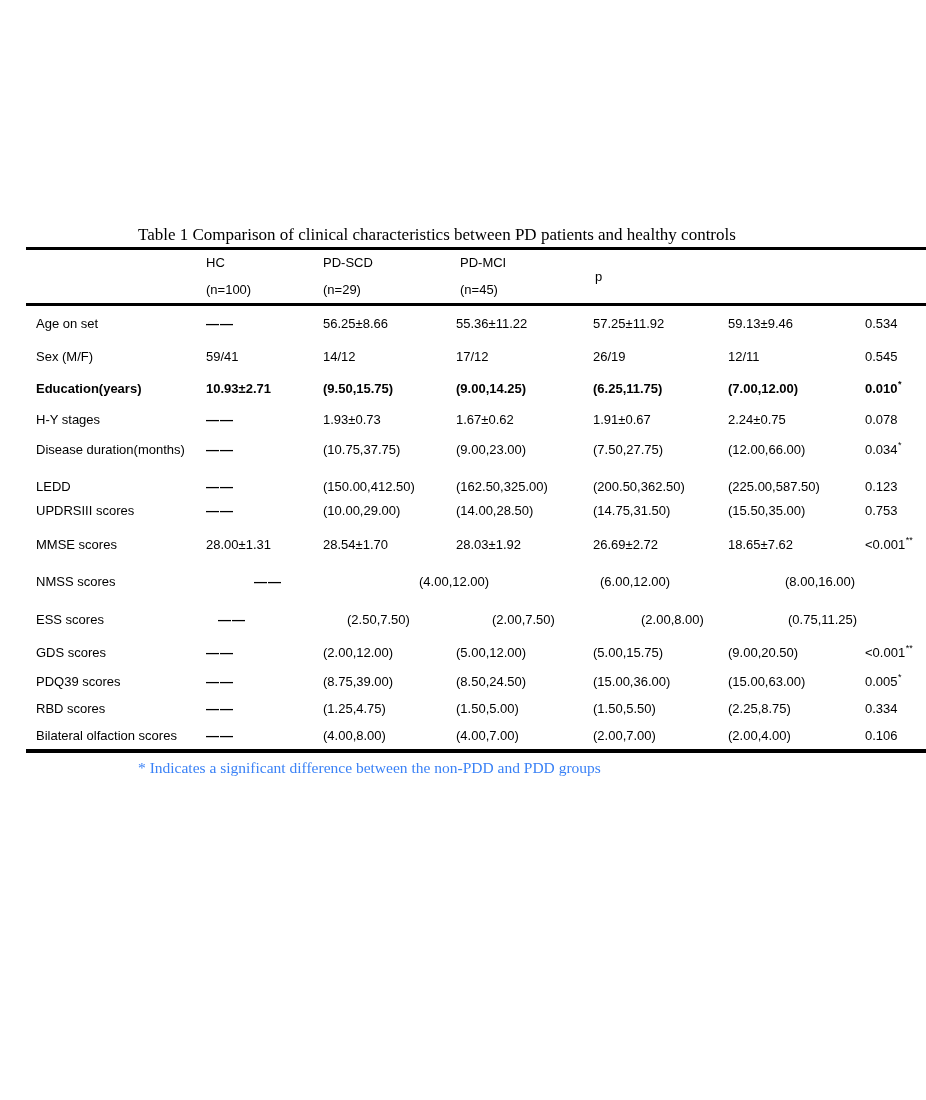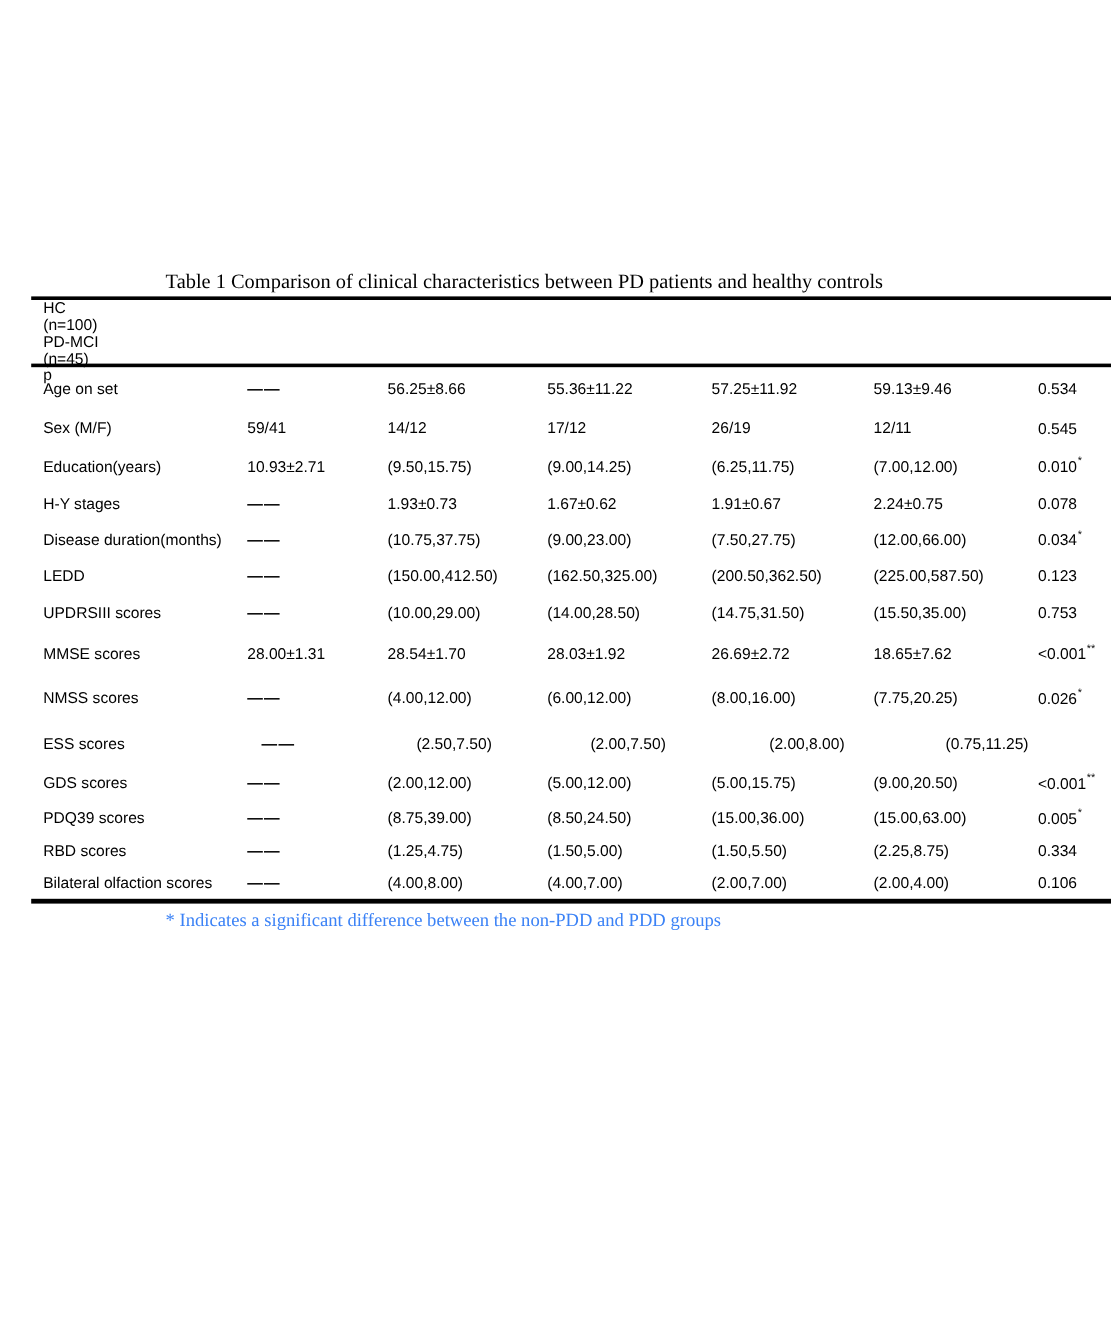--- a/index.html
+++ b/index.html
@@ -2,21 +2,21 @@
 <html><head>
 <meta charset="utf-8">
 <style>
   html,body{margin:0;padding:0;background:#ffffff;}
   body{width:926px;height:1100px;font-family:"Liberation Sans",sans-serif;color:#000;}
   .page{position:relative;width:926px;height:1100px;background:#fff;overflow:hidden;margin-left:16px;}
   .title{position:absolute;left:122px;top:225px;width:700px;font-family:"Liberation Serif",serif;
          font-size:17px;white-space:nowrap;color:#000;}
   .tablewrap{position:absolute;left:10px;top:247px;width:900px;box-sizing:border-box;
              border-top:3px solid #000;border-bottom:4px solid #000;}
-  .thead{display:flex;height:53px;padding-left:10px;border-bottom:3px solid #000;box-sizing:content-box;flex-direction:column;}
+  .thead{display:flex;height:53px;padding-left:10px;border-bottom:3px solid #000;box-sizing:content-box;}
   .hcell{display:flex;flex-direction:column;justify-content:space-around;font-size:13px;flex-shrink:0;}
   .hcell-p{justify-content:center;}
   .hlabel,.hsub{line-height:14px;}
   .tbody{}
   .trow{display:flex;align-items:center;padding-left:10px;font-size:13px;}
   .c{flex-shrink:0;white-space:nowrap;overflow:visible;}
   .c0{width:170px;}
   .c1{width:117px;}
   .c2{width:133px;}
   .c3{width:137px;}
@@ -39,20 +39,24 @@
 
     <div class="thead">
       <span class="hcell c0">
         <span class="hlabel"></span>
         <span class="hsub"></span>
       </span>
       <span class="hcell c1">
         <span class="hlabel">HC</span>
         <span class="hsub">(n=100)</span>
       </span>
+      <span class="hcell c3">
+        <span class="hlabel">PD-SCD</span>
+        <span class="hsub">(n=29)</span>
+      </span>
       <span class="hcell c4">
         <span class="hlabel">PD-MCI</span>
         <span class="hsub">(n=45)</span>
       </span>
       <span class="hcell hcell-p c6">
         <span class="hlabel">p</span>
       </span>
     </div>
 
     <div class="tbody" id="tbody">
@@ -67,21 +71,21 @@
         </div>
         <div class="trow" style="height: 32px; justify-content: space-between;">
           <span class="c c0">Sex (M/F)</span>
           <span class="c c1">59/41</span>
           <span class="c c2">14/12</span>
           <span class="c c3">17/12</span>
           <span class="c c4">26/19</span>
           <span class="c c5">12/11</span>
           <span class="c c6"><span>0.545</span><sup></sup></span>
         </div>
-        <div class="trow" style="height: 32px;">
+        <div class="trow" style="height: 32px; font-weight: bold;">
           <span class="c c0">Education(years)</span>
           <span class="c c1">10.93±2.71</span>
           <span class="c c2">(9.50,15.75)</span>
           <span class="c c3">(9.00,14.25)</span>
           <span class="c c4">(6.25,11.75)</span>
           <span class="c c5">(7.00,12.00)</span>
           <span class="c c6"><span>0.010</span><sup>*</sup></span>
         </div>
         <div class="trow" style="height: 31px;">
           <span class="c c0">H-Y stages</span>
@@ -94,21 +98,21 @@
         </div>
         <div class="trow" style="height: 29px;">
           <span class="c c0">Disease duration(months)</span>
           <span class="c c1 dash">——</span>
           <span class="c c2">(10.75,37.75)</span>
           <span class="c c3">(9.00,23.00)</span>
           <span class="c c4">(7.50,27.75)</span>
           <span class="c c5">(12.00,66.00)</span>
           <span class="c c6"><span>0.034</span><sup>*</sup></span>
         </div>
-        <div class="trow" style="height: 30px;">
+        <div class="trow" style="height: 30px; align-items: flex-end;">
           <span class="c c0">LEDD</span>
           <span class="c c1 dash">——</span>
           <span class="c c2">(150.00,412.50)</span>
           <span class="c c3">(162.50,325.00)</span>
           <span class="c c4">(200.50,362.50)</span>
           <span class="c c5">(225.00,587.50)</span>
           <span class="c c6"><span>0.123</span><sup></sup></span>
         </div>
         <div class="trow" style="height: 32px;">
           <span class="c c0">UPDRSIII scores</span>
@@ -121,21 +125,21 @@
         </div>
         <div class="trow" style="height: 36px;">
           <span class="c c0">MMSE scores</span>
           <span class="c c1">28.00±1.31</span>
           <span class="c c2">28.54±1.70</span>
           <span class="c c3">28.03±1.92</span>
           <span class="c c4">26.69±2.72</span>
           <span class="c c5">18.65±7.62</span>
           <span class="c c6"><span>&lt;0.001</span><sup>**</sup></span>
         </div>
-        <div class="trow" style="height: 39px;">
+        <div class="trow" style="height: 39px; gap: 48px;">
           <span class="c c0">NMSS scores</span>
           <span class="c c1 dash">——</span>
           <span class="c c2">(4.00,12.00)</span>
           <span class="c c3">(6.00,12.00)</span>
           <span class="c c4">(8.00,16.00)</span>
           <span class="c c5">(7.75,20.25)</span>
           <span class="c c6"><span>0.026</span><sup>*</sup></span>
         </div>
         <div class="trow" style="height: 36px; gap: 12px;">
           <span class="c c0">ESS scores</span>

